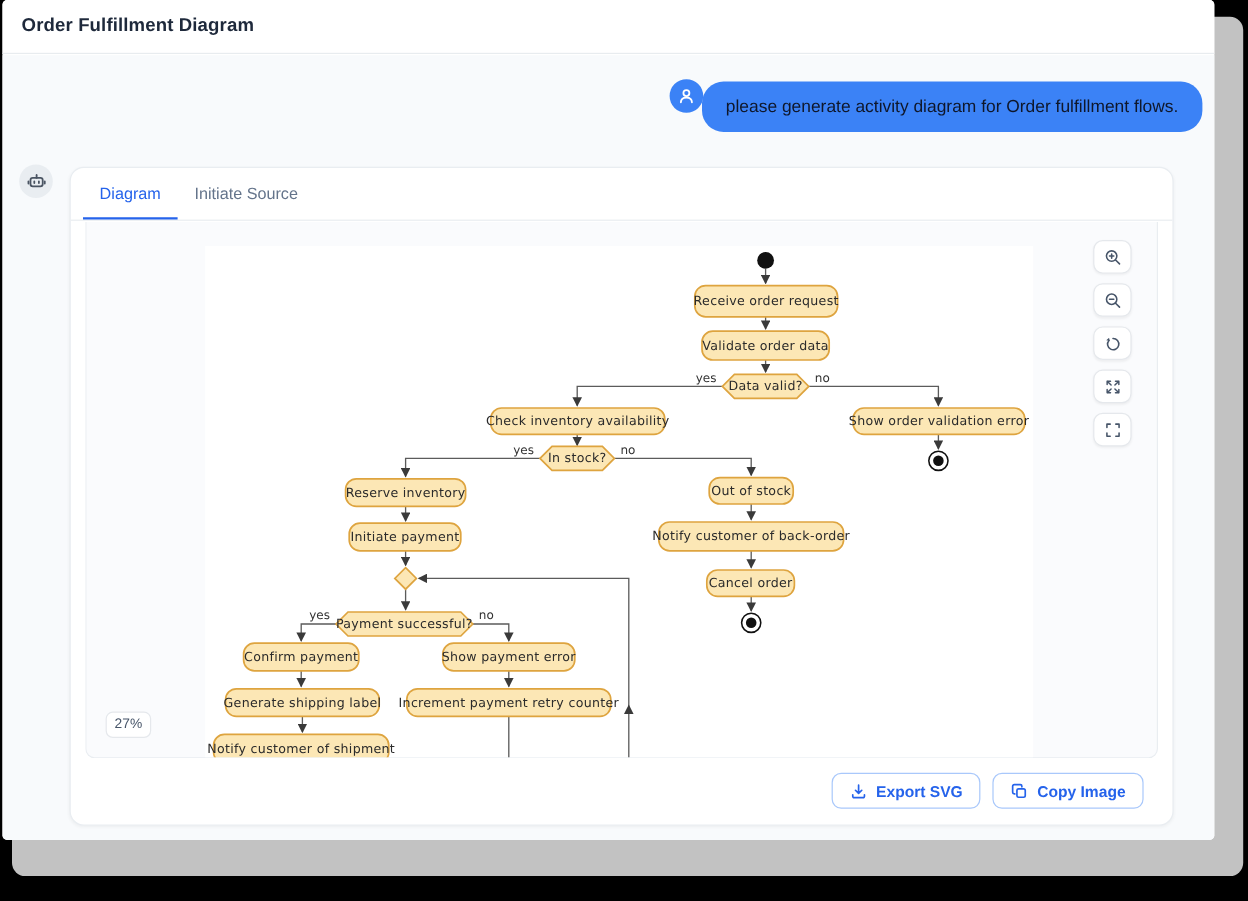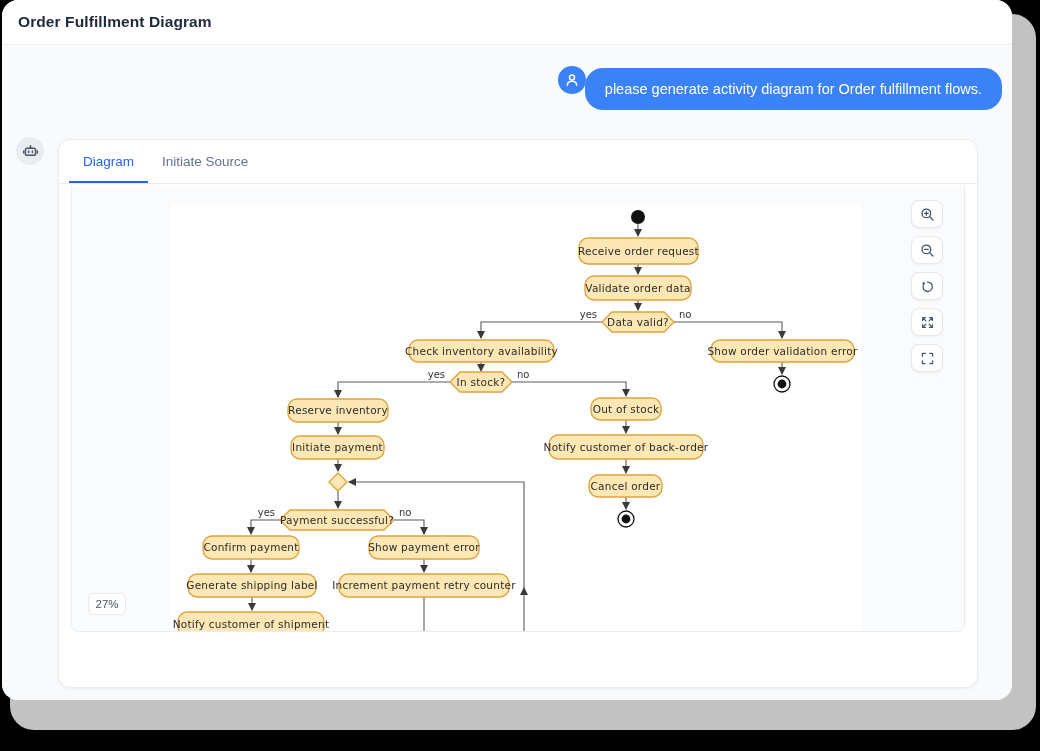--- a/index.html
+++ b/index.html
@@ -1,35 +1,35 @@
 <!DOCTYPE html>
 <html><head>
 <meta charset="utf-8">
 <style>
   * { box-sizing: border-box; margin: 0; padding: 0; }
   html,body { width:1040px; height:751px; background:#000; font-family:"Liberation Sans", sans-serif; overflow:hidden; }
   .window {
     position:absolute; left:2px; top:0; width:1010px; height:700px;
-    background:#fff; border-radius:16px; overflow:hidden;
+    background:#fff; border-radius:4px; overflow:hidden;
     box-shadow: 16px 22px 0 8px #c2c2c2;
   }
   .app-header {
     height:45px; background:#fff; border-bottom:1px solid #e8ecef;
     display:flex; align-items:center; padding-left:16px;
   }
   .app-header h1 { font-size:15.5px; font-weight:700; color:#1e293b; letter-spacing:0.1px; }
   .chat { position:absolute; top:46px; left:0; right:0; bottom:0; background:#f8fafc; }
 
   .avatar { position:absolute; width:28px; height:28px; border-radius:50%; display:flex; align-items:center; justify-content:center; }
   .avatar.user { left:556px; top:20px; background:#3b82f6; }
   .avatar.bot  { left:14px;  top:91px; background:#e9edf1; }
 
   .bubble {
     position:absolute; right:10px; top:22px; height:42px;
-    background:#3b82f6; color:#ffffff; border-radius:18px;
+    background:#3b82f6; color:#0f172a; border-radius:18px;
     display:flex; align-items:center; padding:0 20px;
     font-size:14.5px; white-space:nowrap;
   }
 
   .card {
     position:absolute; left:56px; top:93px; width:920px; height:549px;
     background:#fff; border:1px solid #e9edf1; border-radius:12px;
     box-shadow:0 1px 3px rgba(0,0,0,0.05);
   }
   .tabbar { height:44px; border-bottom:1px solid #e9edf1; display:flex; padding-left:10px; }
@@ -218,16 +218,32 @@
                 <path d="M10.5,2.6 H13.4 V5.5"></path>
               <path d="M2.6,10.5 V13.4 H5.5"></path>
                 <path d="M13.4,10.5 V13.4 H10.5"></path>
             </svg>
           </div>
         </div>
 
         <div class="zoom-badge">27%</div>
       </div>
 
+      <div class="card-footer">
+        <div class="abtn">
+          <svg class="icon" width="15" height="15" viewBox="0 0 16 16" fill="none" stroke="#2563eb" stroke-width="1.5" stroke-linecap="round" stroke-linejoin="round">
+            <path d="M8,2.5 V9.5 M5.2,7 L8,9.8 L10.8,7"></path>
+            <path d="M2.8,11 v1.4 a1.2,1.2 0 0 0 1.2,1.2 h8 a1.2,1.2 0 0 0 1.2,-1.2 V11"></path>
+          </svg>
+          <span>Export SVG</span>
+        </div>
+        <div class="abtn">
+          <svg class="icon" width="15" height="15" viewBox="0 0 16 16" fill="none" stroke="#2563eb" stroke-width="1.5" stroke-linecap="round" stroke-linejoin="round">
+            <rect x="5.8" y="5.8" width="7.4" height="7.4" rx="1.5"></rect>
+            <path d="M3.9,10.2 H3.4 A1.4,1.4 0 0 1 2,8.8 V3.4 A1.4,1.4 0 0 1 3.4,2 h5.4 A1.4,1.4 0 0 1 10.2,3.4 v0.5"></path>
+          </svg>
+          <span>Copy Image</span>
+        </div>
+      </div>
 
     </div>
   </div>
 </div>
 
 </body></html>

